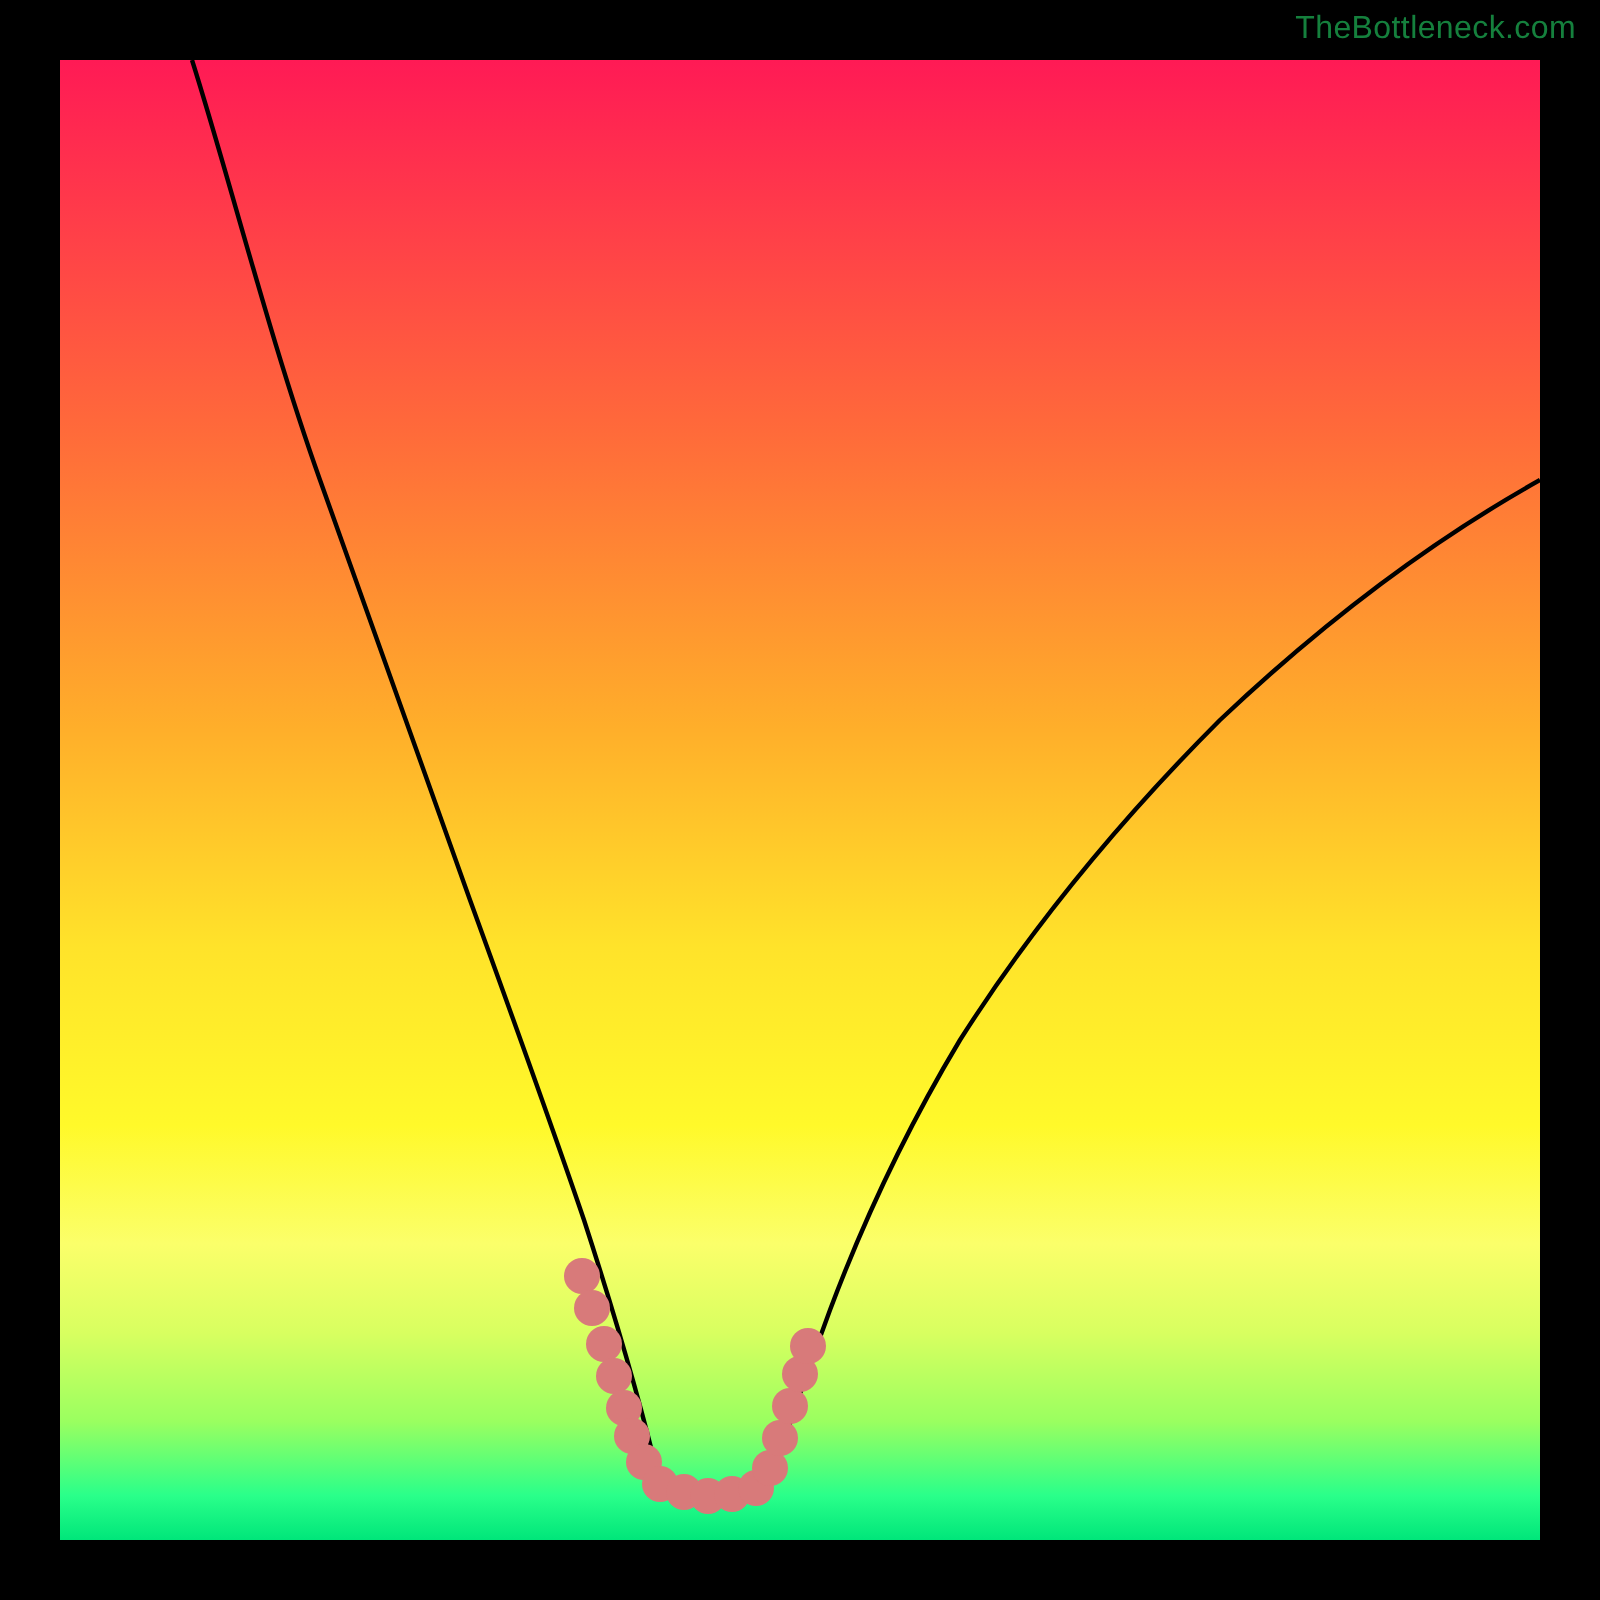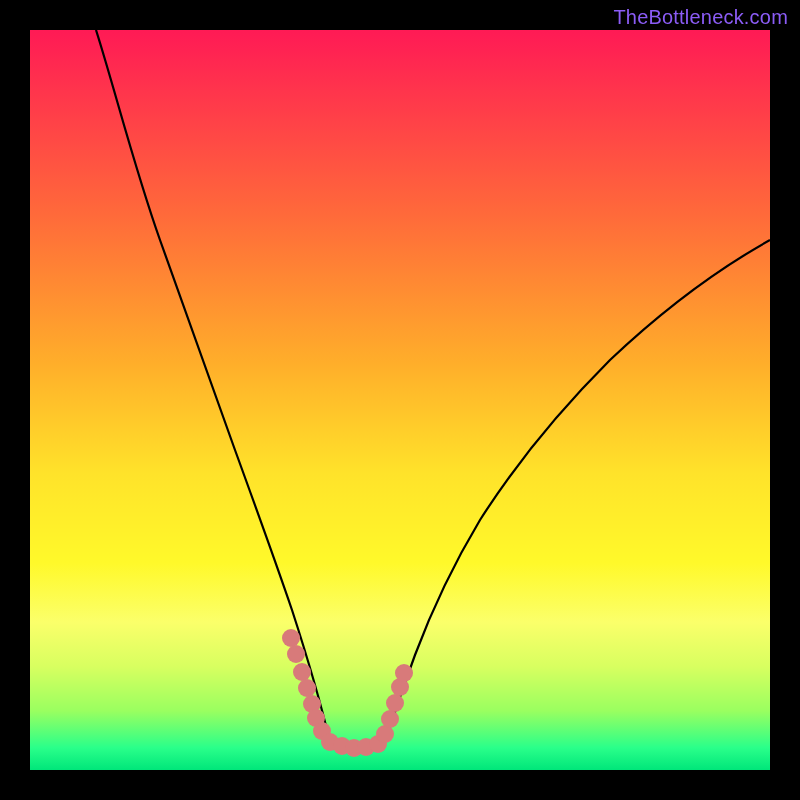--- a/index.html
+++ b/index.html
@@ -52,22 +52,22 @@
     position: absolute;
     top: 0;
     left: 0;
     width: 100%;
     height: 100%;
   }
   .watermark {
     position: absolute;
     top: 6px;
     right: 12px;
-    color: #8b5cf6;
-    font-size: 20px;
+    color: #15803d;
+    font-size: 16px;
     font-weight: 500;
     letter-spacing: 0.2px;
     user-select: none;
   }
 </style>
 </head>
 <body>
 
 <div class="frame">
 

